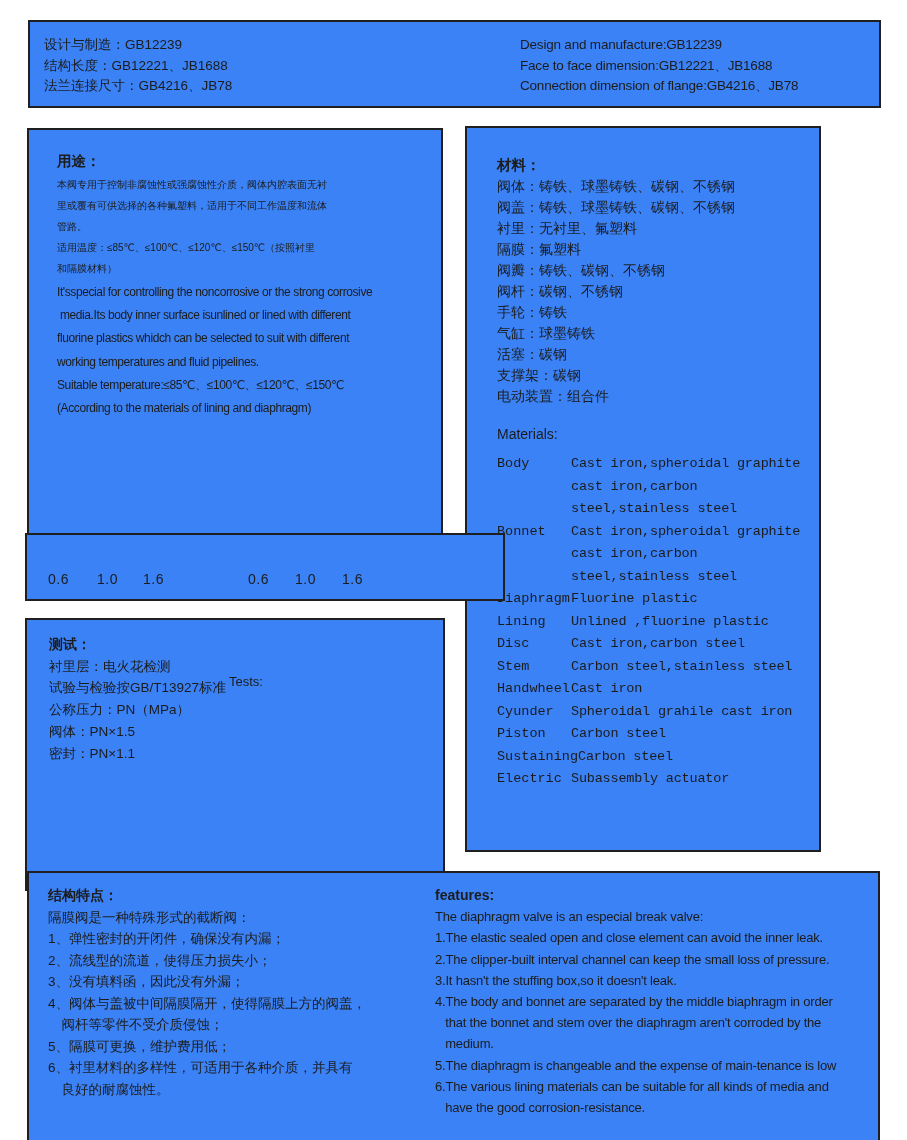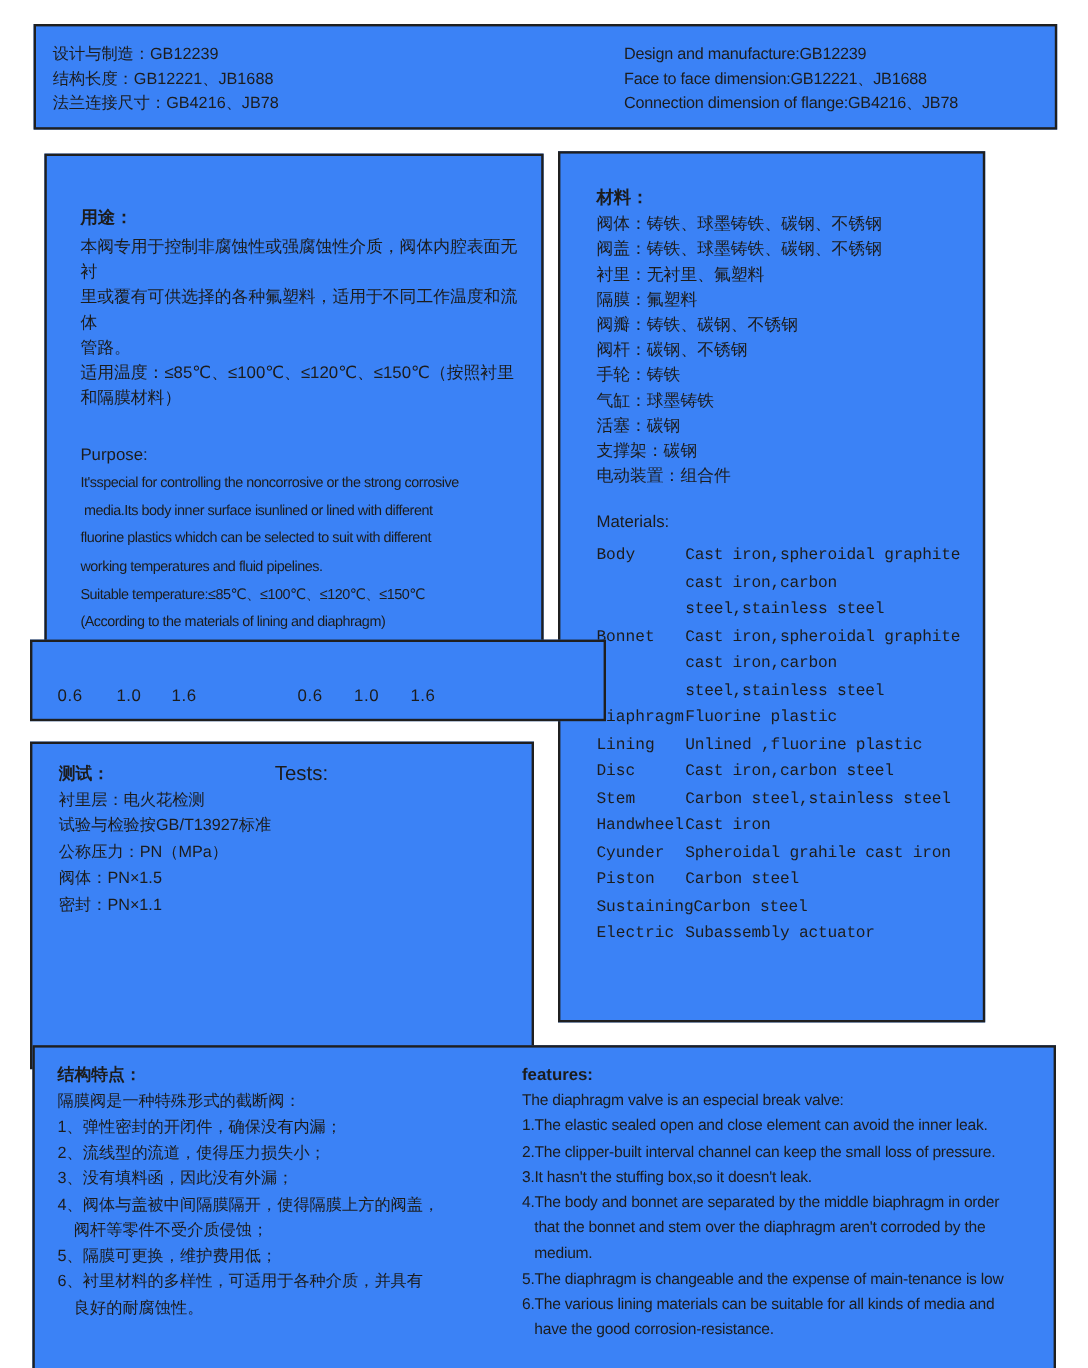--- a/index.html
+++ b/index.html
@@ -14,23 +14,23 @@
     border:2px solid #1f1f1f;background:#3b82f6;
   }
   .prewrap{white-space:pre-line;}
 
   
   #standards{left:28px;top:20px;width:853px;height:88px;}
   #standards .zh{position:absolute;left:14px;top:13px;font-size:13.5px;line-height:20.5px;}
   #standards .en{position:absolute;left:490px;top:13px;font-size:13.5px;line-height:20.5px;letter-spacing:-0.2px;}
 
   
-  #purpose{left:37px;top:128px;width:416px;height:463px;padding:42px 20px 0 28px;}
+  #purpose{left:27px;top:128px;width:416px;height:463px;padding:21px 20px 0 28px;}
   #purpose .t-zh{font-size:14.5px;font-weight:bold;line-height:20px;}
-  #purpose .b-zh{margin-top:3px;font-size:14px;line-height:21px;}
+  #purpose .b-zh{margin-top:3px;font-size:10px;line-height:21px;}
   #purpose .t-en{margin-top:26px;font-size:14px;line-height:21px;}
   #purpose .b-en{margin-top:2px;font-size:12px;letter-spacing:-0.4px;line-height:23.2px;}
 
   
   #materials{left:465px;top:126px;width:356px;height:726px;padding:27px 14px 0 30px;}
   #materials .t-zh{font-size:14.5px;font-weight:bold;line-height:20px;}
   #materials .b-zh{margin-top:1px;font-size:14px;line-height:21px;}
   #materials .t-en{margin-top:17px;font-size:14px;line-height:20px;}
   .mat-table{margin-top:9px;font-family:Liberation Mono, monospace;}
   .mat-row{display:flex;align-items:flex-start;}
@@ -47,21 +47,21 @@
   #pressure .pv:nth-child(5){left:268px;}
   #pressure .pv:nth-child(6){left:315px;}
 
   
   #tests{left:25px;top:618px;width:420px;height:273px;}
   #tests .col{position:absolute;top:14px;}
   #tests .col.zh{left:22px;}
   #tests .col.en{left:202px;}
   #tests .t-zh{font-size:14px;font-weight:bold;line-height:21.7px;}
   #tests .b-zh{font-size:13.5px;line-height:21.7px;}
-  #tests .t-en{font-size:17px;line-height:21.7px;}
+  #tests .t-en{font-size:13px;line-height:21.7px;margin-top:37px;}
   #tests .b-en{font-size:13px;letter-spacing:-0.2px;line-height:21.7px;}
 
   
   #features{left:27px;top:871px;width:853px;height:310px;}
   #features .col{position:absolute;top:12px;}
   #features .col.zh{left:19px;width:380px;}
   #features .col.en{left:406px;width:440px;}
   #features .t-zh{font-size:14px;font-weight:bold;line-height:21.5px;}
   #features .b-zh{font-size:13.5px;line-height:21.5px;}
   #features .t-en{font-size:14px;font-weight:bold;line-height:21.2px;}
@@ -81,21 +81,20 @@
 Connection dimension of flange:GB4216、JB78</div>
   </section>
 
   <section class="box" id="purpose">
     <div class="t-zh">用途：</div>
     <div class="b-zh prewrap">本阀专用于控制非腐蚀性或强腐蚀性介质，阀体内腔表面无衬
 里或覆有可供选择的各种氟塑料，适用于不同工作温度和流体
 管路。
 适用温度：≤85℃、≤100℃、≤120℃、≤150℃（按照衬里
 和隔膜材料）</div>
-    <div class="t-en">Purpose:</div>
     <div class="b-en prewrap">It'sspecial for controlling the noncorrosive or the strong corrosive
 &nbsp;media.Its body inner surface isunlined or lined with different
 fluorine plastics whidch can be selected to suit with different
 working temperatures and fluid pipelines.
 Suitable temperature:≤85℃、≤100℃、≤120℃、≤150℃
 (According to the materials of lining and diaphragm)</div>
   </section>
 
   <section class="box" id="materials">
     <div class="t-zh">材料：</div>

